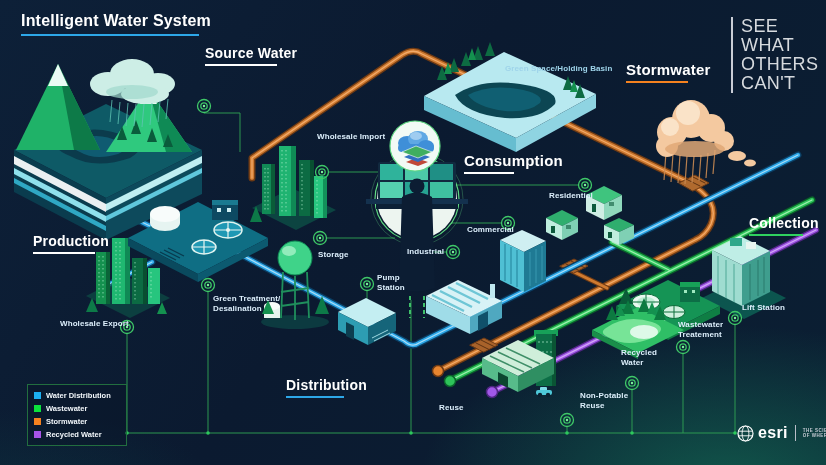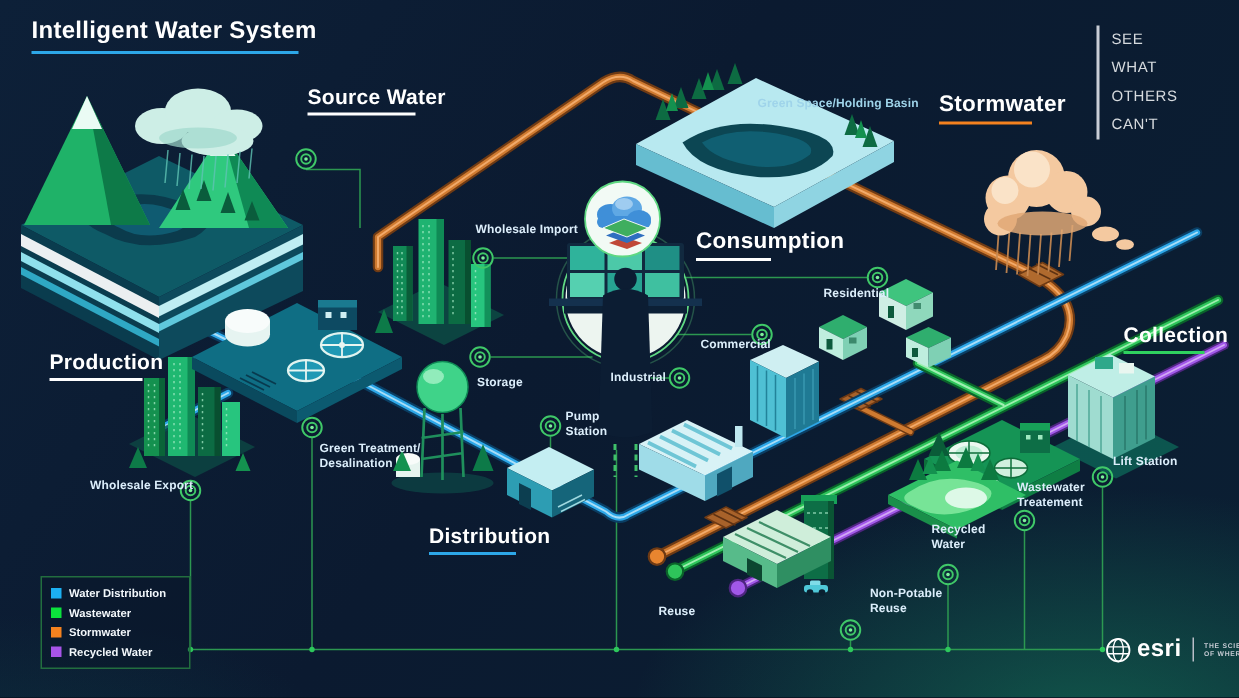--- a/index.html
+++ b/index.html
@@ -7,48 +7,48 @@
     font-family:"Liberation Sans",sans-serif;
     background:
       radial-gradient(60% 55% at 88% 104%, rgba(22,132,94,.55), rgba(22,132,94,0) 62%),
       radial-gradient(45% 40% at 2% 112%, rgba(14,90,84,.28), rgba(14,90,84,0) 60%),
       linear-gradient(125deg,#0d2038 0%,#0b1a30 45%,#0b1f33 100%);}
   svg.scene{position:absolute;left:0;top:0;}
   .title-block{position:absolute;left:21px;top:12px;}
   .title-block h1{margin:0;font-size:16px;font-weight:700;color:#ffffff;letter-spacing:.2px;}
   .title-underline{width:178px;height:2px;margin-top:4px;}
   .tagline{position:absolute;left:731px;top:17px;border-left:2px solid #c9cdd6;padding-left:8px;
-    color:#d6dade;font-size:10px;line-height:19px;letter-spacing:.4px;}
+    color:#d6dade;font-size:18px;line-height:19px;letter-spacing:.4px;}
   .tagline span{display:block;}
   .heading{position:absolute;color:#ffffff;font-weight:700;font-size:14px;letter-spacing:.2px;}
   .heading.big{font-size:15px;}
   .heading .u{display:block;height:2px;margin-top:3px;border:0;}
   .nlabel{position:absolute;font-size:8px;font-weight:700;color:#dceefb;white-space:pre-line;
     line-height:9.5px;letter-spacing:.1px;}
   .nlabel.blue{color:#9fd4ea;}
   .legend{position:absolute;left:27px;top:384px;width:86px;border:1px solid #226e3f;
     padding:6px 6px;display:flex;flex-direction:column;gap:4px;background:rgba(8,20,36,.35);}
   .lrow{display:flex;align-items:center;gap:5px;text-align:right;}
   .sw{width:7px;height:7px;display:inline-block;flex:none;}
   .lt{font-size:7.5px;font-weight:700;color:#f2f7fb;}
   .brand{position:absolute;left:737px;top:424px;display:flex;align-items:center;gap:4px;color:#fff;}
   .brand-name{font-size:16px;font-weight:700;letter-spacing:.3px;}
   .brand-divider{width:1px;height:16px;background:#b9bec8;margin:0 3px;}
   .brand-tag{font-size:4.5px;line-height:5.5px;text-transform:uppercase;color:#c6cbd4;width:36px;
     letter-spacing:.5px;font-weight:700;}
   
-  #h-source{left:205px;top:56px;} #h-source .u{width:72px;}
+  #h-source{left:205px;top:45px;} #h-source .u{width:72px;}
   #h-storm{left:626px;top:61px;} #h-storm .u{width:62px;}
   #h-consumption{left:464px;top:152px;} #h-consumption .u{width:50px;}
   #h-production{left:33px;top:233px;} #h-production .u{width:62px;}
   #h-collection{left:749px;top:215px;} #h-collection .u{width:54px;}
-  #h-distribution{left:286px;top:349px;text-align:center;} #h-distribution .u{width:58px;}
+  #h-distribution{left:286px;top:377px;text-align:center;} #h-distribution .u{width:58px;}
   
   #l-greenspace{left:505px;top:64px;}
-  #l-import{left:317px;top:148px;}
+  #l-import{left:317px;top:132px;}
   #l-storage{left:318px;top:250px;}
   #l-pump{left:377px;top:273px;}
   #l-treatment{left:213px;top:294px;}
   #l-export{left:60px;top:319px;}
   #l-residential{left:549px;top:191px;}
   #l-commercial{left:467px;top:225px;}
   #l-industrial{left:407px;top:247px;}
   #l-lift{left:742px;top:303px;}
   #l-wwt{left:678px;top:320px;}
   #l-recycled{left:621px;top:348px;}

